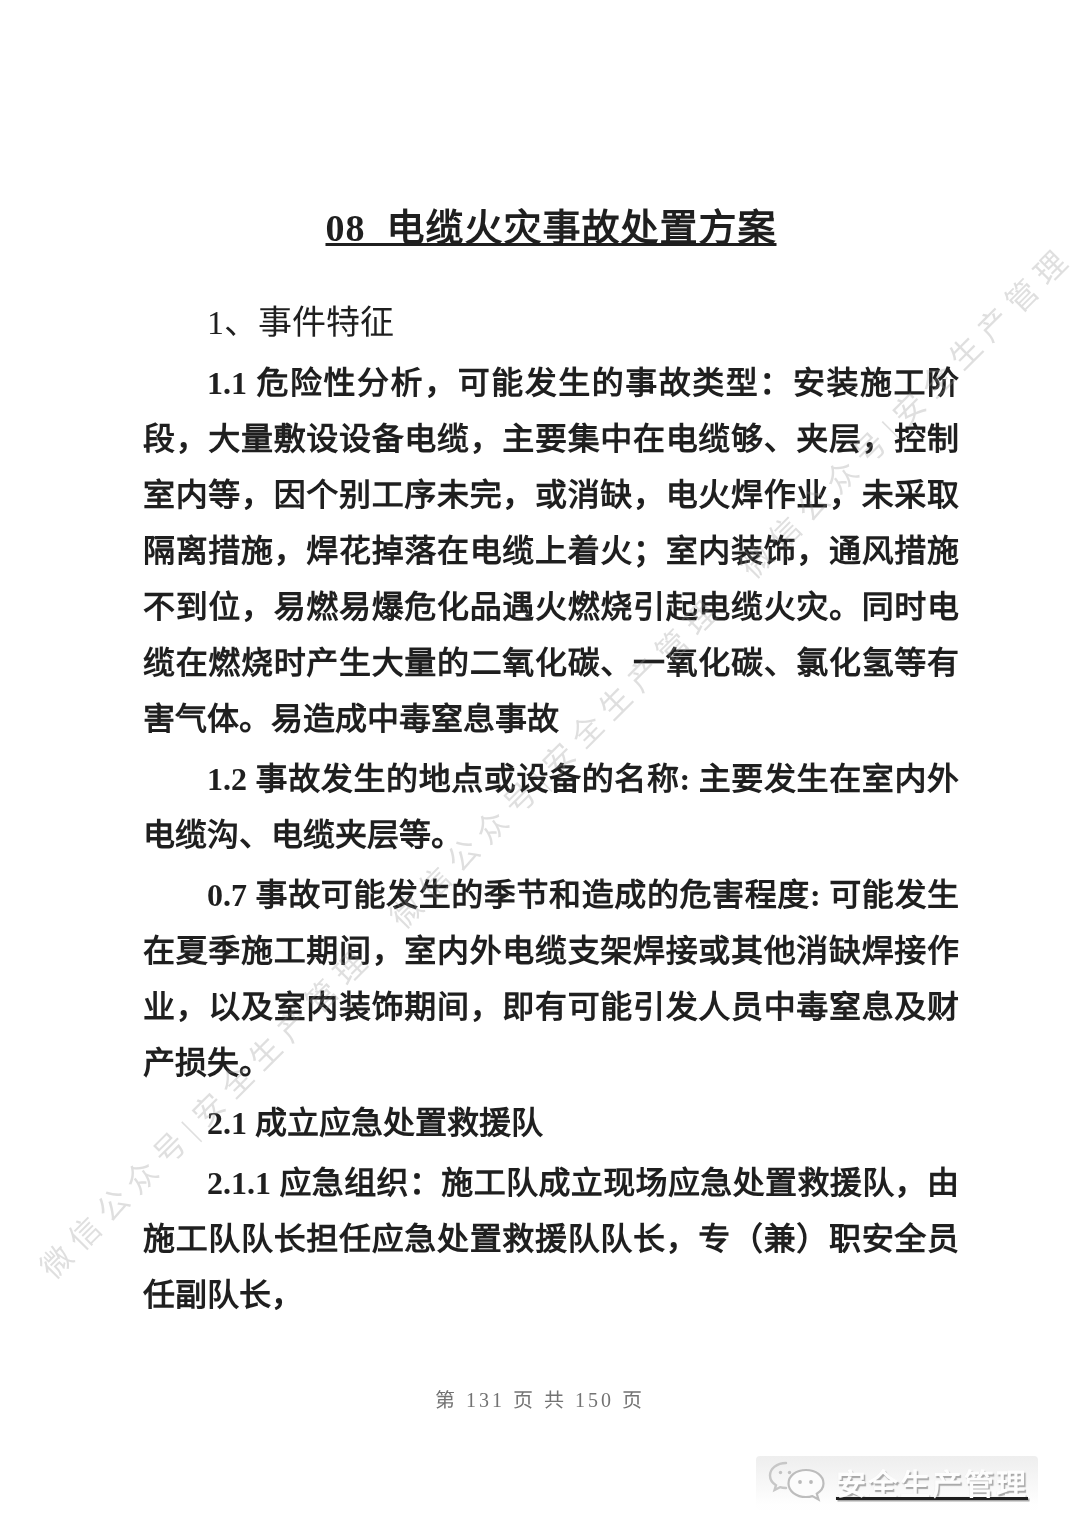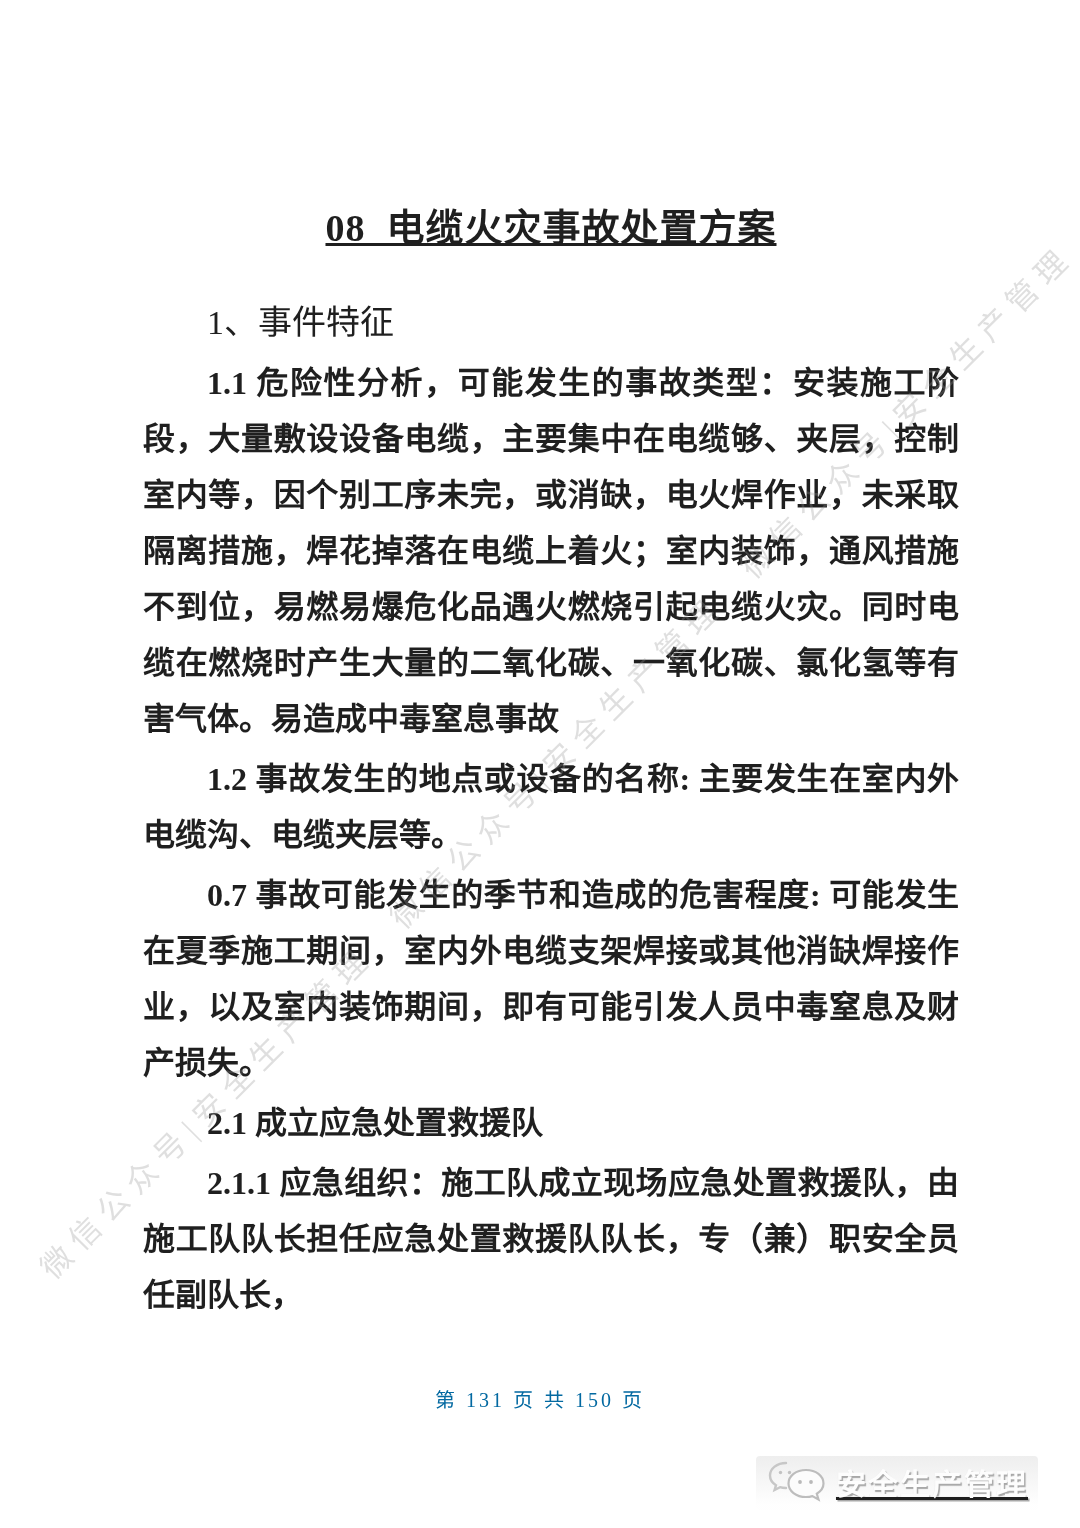--- a/index.html
+++ b/index.html
@@ -53,21 +53,21 @@
     pointer-events:none;
     z-index:2;
   }
   .footer{
     position:absolute;
     left:0;top:1384px;
     width:100%;
     text-align:center;
     font-size:20px;
     letter-spacing:3px;
-    color:#0369a1;
+    color:#737373;
   }
   .brand{
     position:absolute;
     right:42px;top:1456px;
     display:flex;
     align-items:center;
     gap:8px;
     padding:4px 10px 6px 10px;
     background:linear-gradient(180deg, rgba(224,224,224,0.55) 0%, rgba(250,250,250,0.1) 90%);
     border-radius:4px;

